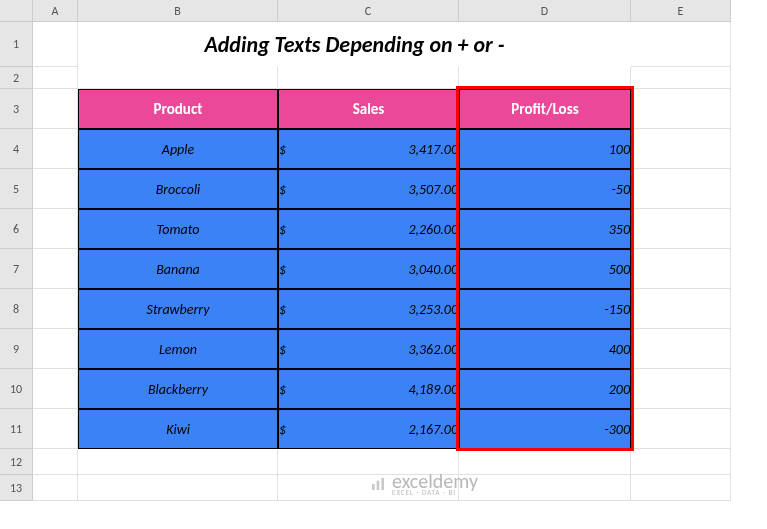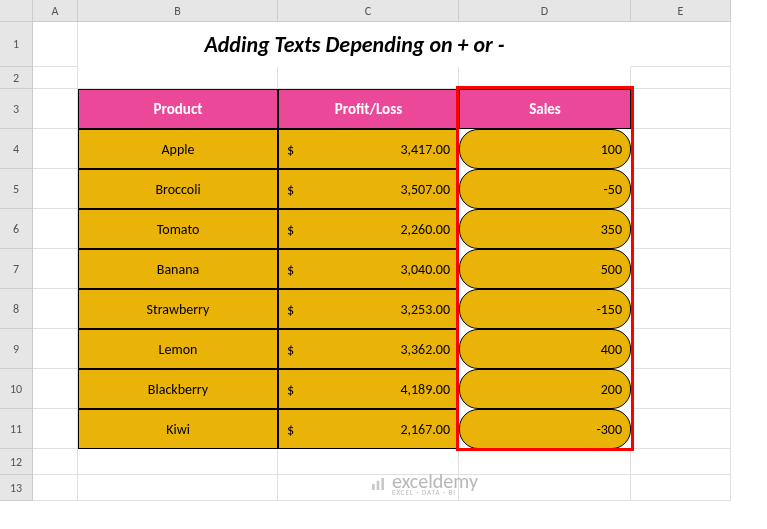--- a/index.html
+++ b/index.html
@@ -47,26 +47,27 @@
     .th {
       background: #ec4899;
       color: #fff;
       font-weight: bold;
       justify-content: center;
       border: 1px solid #000;
       font-size: 15px;
     }
     .td {
       border: 1px solid #000;
-      background: #eab308;
-      padding: 0 8px;
+      background: #3b82f6;
+      padding: 0 0;
+      font-style: italic;
     }
     .td.center { justify-content: center; }
     .td.sales { justify-content: space-between; }
-    .td.right { justify-content: flex-end; border-radius: 19px; }
+    .td.right { justify-content: flex-end; }
     .highlight-box {
       position: absolute;
       border: 3px solid #ff0000;
       pointer-events: none;
     }
     .watermark {
       position: absolute;
       color: #b8b8b8;
       font-size: 14px;
       display: flex;
@@ -101,22 +102,22 @@
   <div class="row-header">2</div>
   <div class="cell"></div>
   <div class="cell"></div>
   <div class="cell"></div>
   <div class="cell"></div>
   <div class="cell"></div>
 
   <div class="row-header">3</div>
   <div class="cell"></div>
   <div class="cell th">Product</div>
+  <div class="cell th">Sales</div>
   <div class="cell th">Profit/Loss</div>
-  <div class="cell th">Sales</div>
   <div class="cell"></div>
 
   <div class="row-header">4</div>
   <div class="cell"></div>
   <div class="cell td center">Apple</div>
   <div class="cell td sales">
       <span>$</span>
       <span>3,417.00</span>
     </div>
   <div class="cell td right">100</div>

